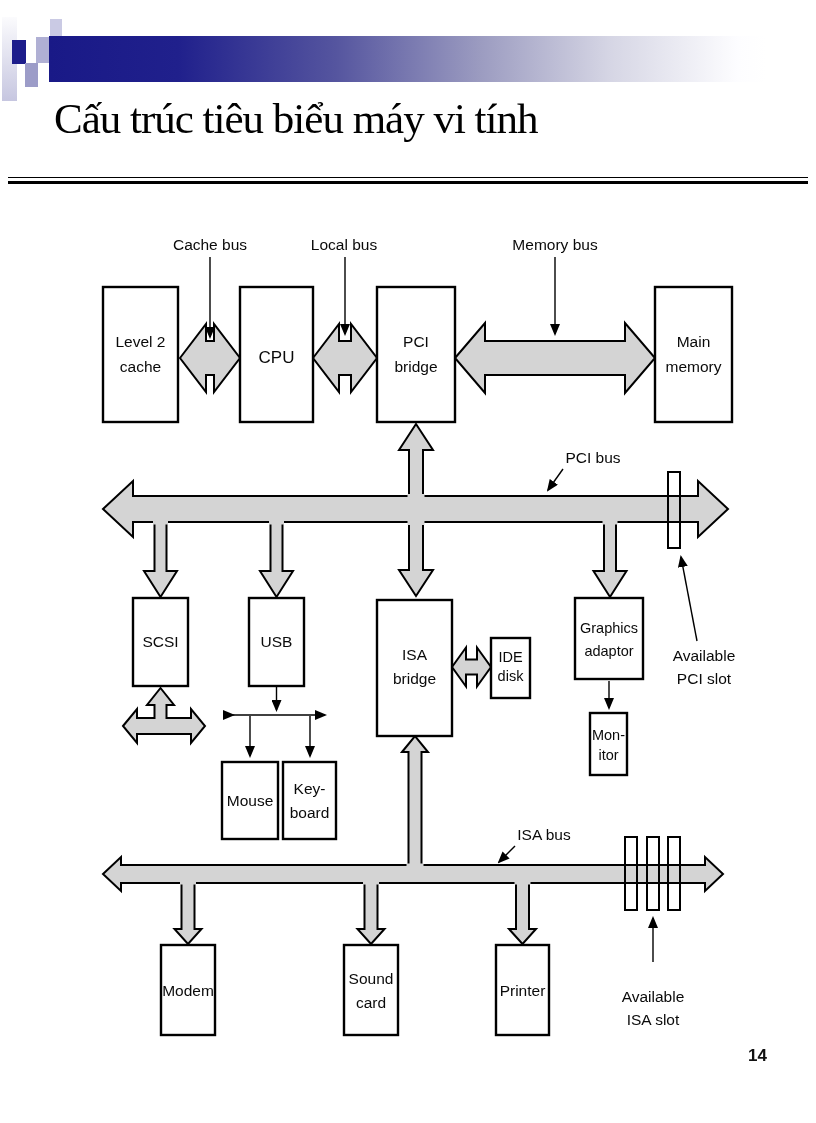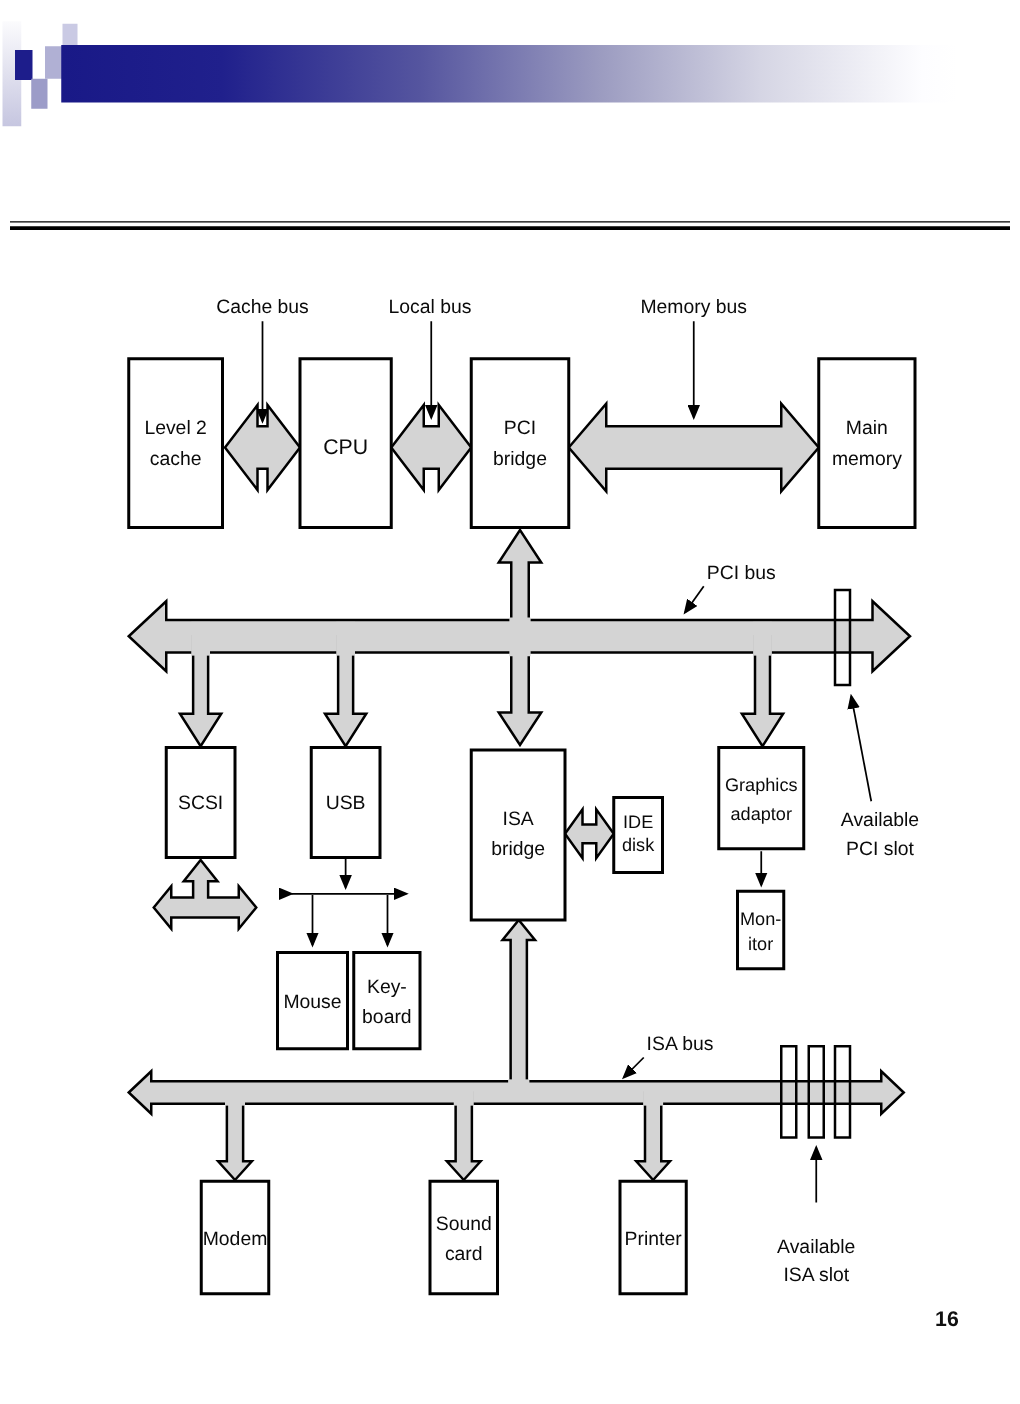--- a/index.html
+++ b/index.html
@@ -34,20 +34,21 @@
 <body>
 
 <div class="slide">
 
   <div class="decor d1"></div>
   <div class="decor d2"></div>
   <div class="decor d3"></div>
   <div class="decor d4"></div>
   <div class="decor d5"></div>
   <div class="gradbar"></div>
+  <h1 class="title">Cấu trúc tiêu biểu máy vi tính</h1>
   <div class="rule1"></div>
   <div class="rule2"></div>
 
   <svg class="diagram" width="816" height="1123" viewBox="0 0 816 1123">
     <defs>
       <marker id="ah" markerUnits="userSpaceOnUse" markerWidth="12" markerHeight="10" refX="10" refY="5" orient="auto">
         <path d="M0,0 L12,5 L0,10 Z" fill="#000"></path>
       </marker>
     </defs>
 
@@ -149,14 +150,14 @@
     <text class="t" x="344" y="250">Local bus</text>
     <text class="t" x="555" y="250">Memory bus</text>
     <text class="t" x="593" y="463">PCI bus</text>
     <text class="t" x="544" y="840">ISA bus</text>
     <text class="t" x="704" y="661">Available</text>
     <text class="t" x="704" y="684">PCI slot</text>
     <text class="t" x="653" y="1002">Available</text>
     <text class="t" x="653" y="1025">ISA slot</text>
   </svg>
 
-  <div class="page-number">16</div>
+  <div class="page-number">14</div>
 </div>
 
 </body></html>

